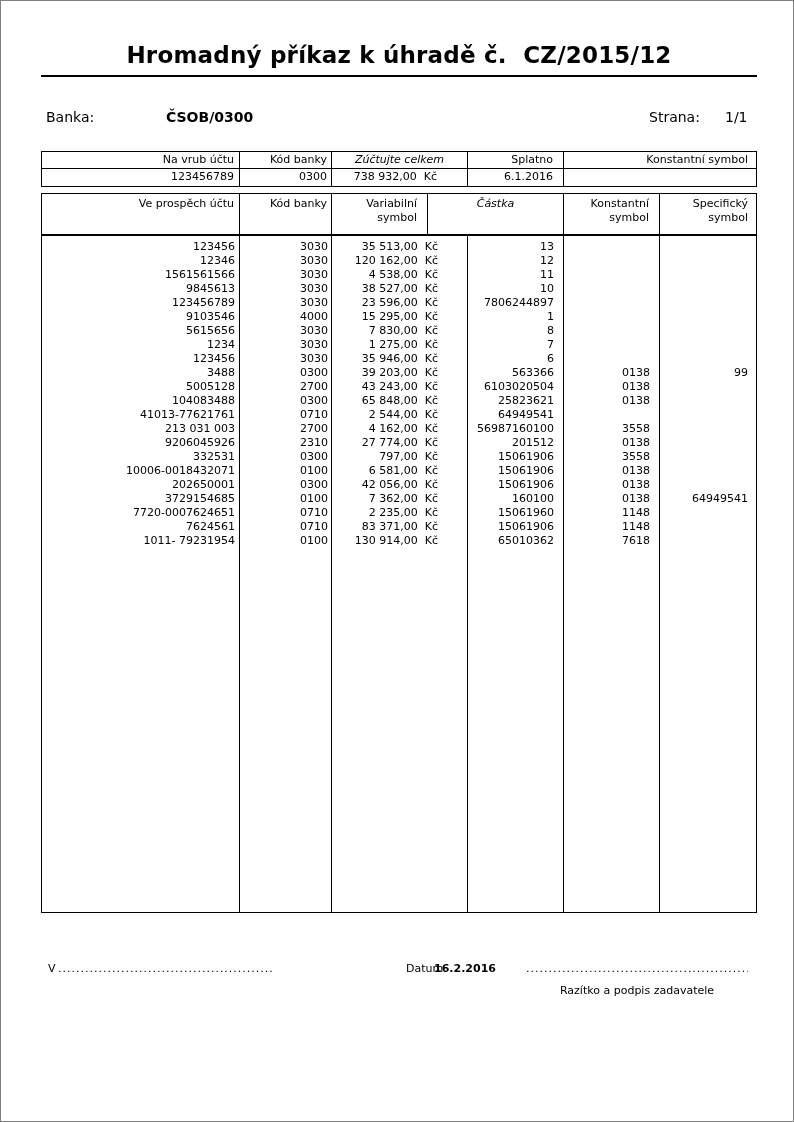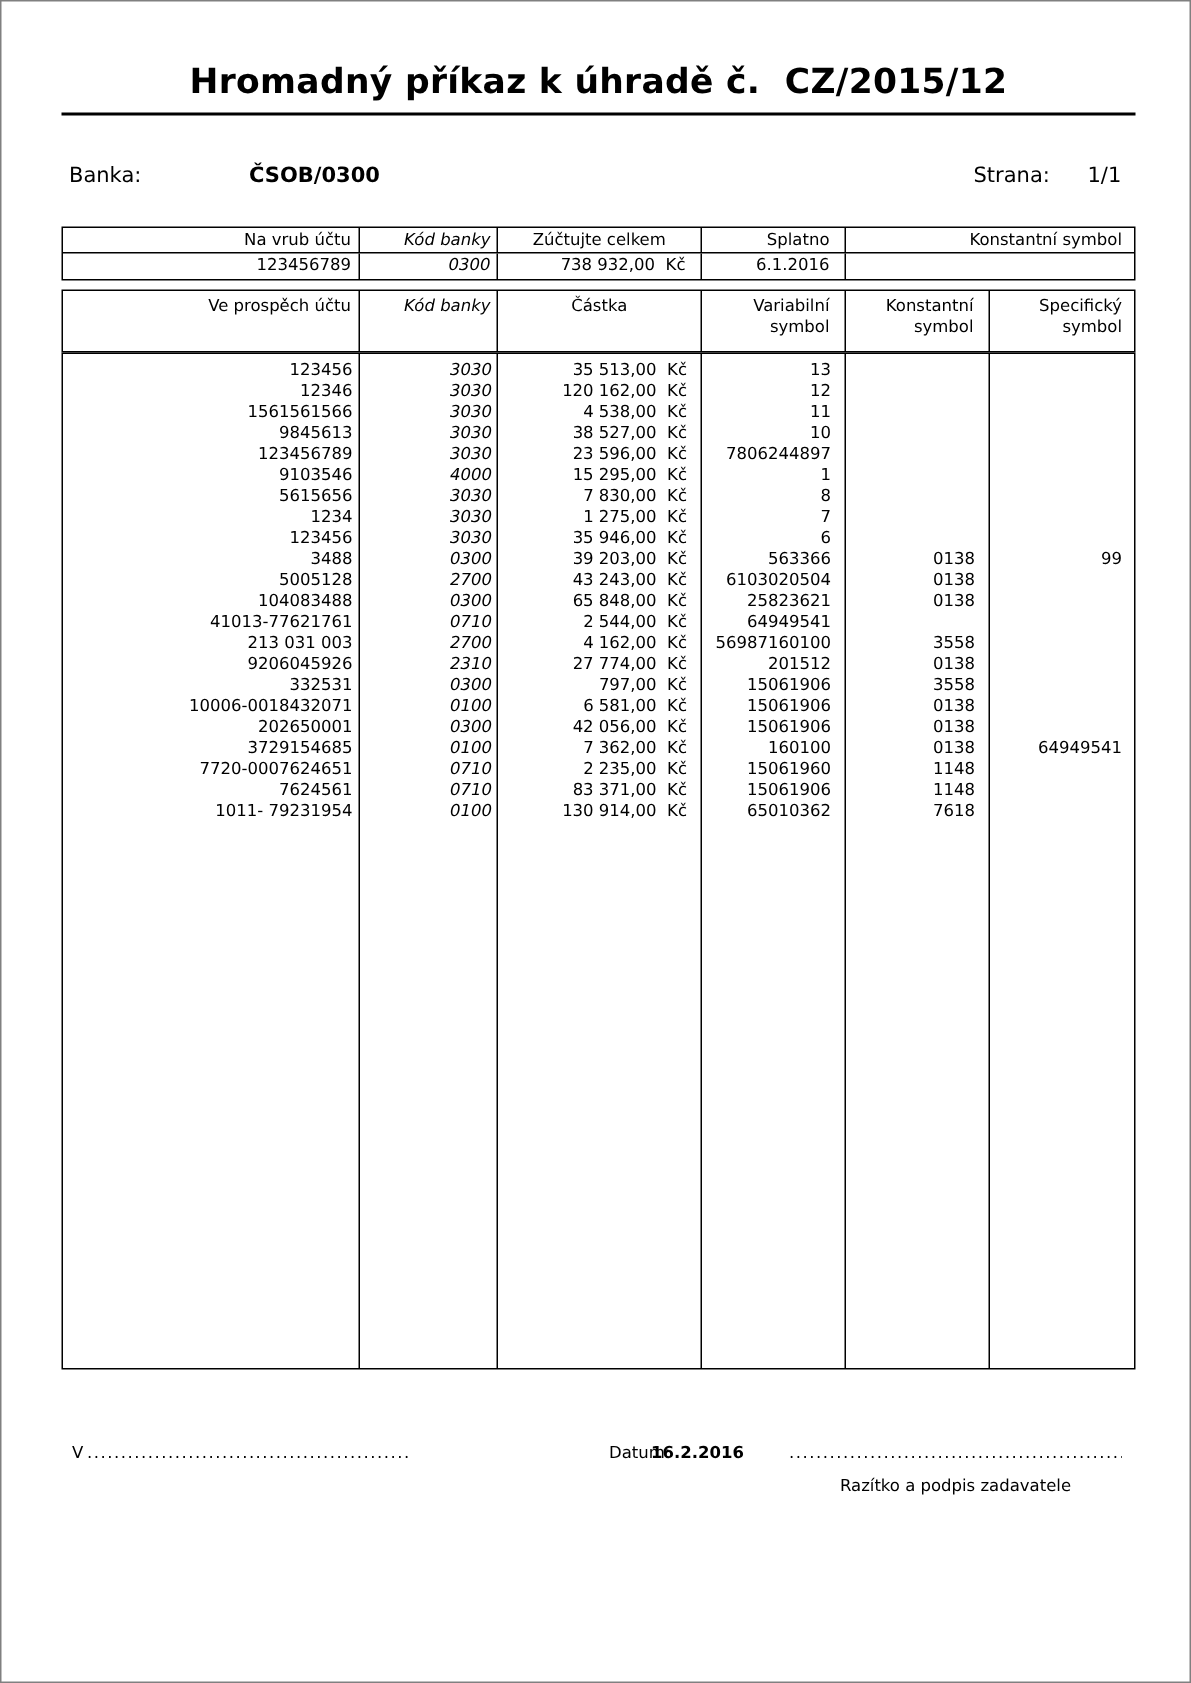--- a/index.html
+++ b/index.html
@@ -26,25 +26,25 @@
   
   .meta { position:absolute; top:108px; font-size:14px; white-space:pre; }
   .meta-bank-label  { left:45px; }
   .meta-bank-value  { left:165px; font-weight:bold; }
   .meta-page-label  { left:648px; }
   .meta-page-value  { left:724px; }
   
   .trow { display:flex; }
   .hcell, .cell { font-size:11px; overflow:hidden; }
   .cell  { white-space:pre; }
-  .w1 { width:198px; } .w2 { width:92px;font-style:italic; } .w3 { width:136px; }
+  .w1 { width:198px; } .w2 { width:92px; } .w3 { width:136px; }
   .w4 { width:96px; }  .w5 { width:96px; } .w6 { flex:1; }
-  .ar { text-align:right; } .ac { text-align:center; }
+  .ar { text-align:right; } .ac { text-align:center;font-style:italic; }
   .pr1 { padding-right:5px; }  .pr2 { padding-right:4px; }
-  .pr3 { padding-right:10px; } .pr4 { padding-right:10px; }
+  .pr3 { padding-right:30px; } .pr4 { padding-right:10px; }
   .pr5 { padding-right:10px; } .pr6 { padding-right:8px; }
   .vline-r { border-right:1px solid #000; }
   
   .debit-table {
     position:absolute; left:40px; top:150px; width:716px;
     border:1px solid #000;
   }
   .debit-table .hrow { height:17px; border-bottom:1px solid #000; }
   .debit-table .drow { height:17px; }
   .debit-table .hcell, .debit-table .cell { line-height:16px; white-space:nowrap; }
@@ -103,22 +103,22 @@
       <div class="cell w2 ar pr2 vline-r">0300</div>
       <div class="cell w3 ar pr3 vline-r">738 932,00  Kč</div>
       <div class="cell w4 ar pr4 vline-r">6.1.2016</div>
       <div class="cell w6 ar pr6"></div>
     </div>
   </div>
 
   <div class="credit-header">
     <div class="hcell w1 ar pr1 vline-r">Ve prospěch účtu</div>
     <div class="hcell w2 ar pr2 vline-r">Kód banky</div>
+    <div class="hcell w4 ar pr4 vline-r">Variabilní symbol</div>
     <div class="hcell w3 ac vline-r">Částka</div>
-    <div class="hcell w4 ar pr4 vline-r">Variabilní symbol</div>
     <div class="hcell w5 ar pr5 vline-r">Konstantní symbol</div>
     <div class="hcell w6 ar pr6">Specifický symbol</div>
   </div>
 
   <div class="credit-body">
     <div class="colline cl1"></div>
     <div class="colline cl2"></div>
     <div class="colline cl3"></div>
     <div class="colline cl4"></div>
     <div class="colline cl5"></div>

